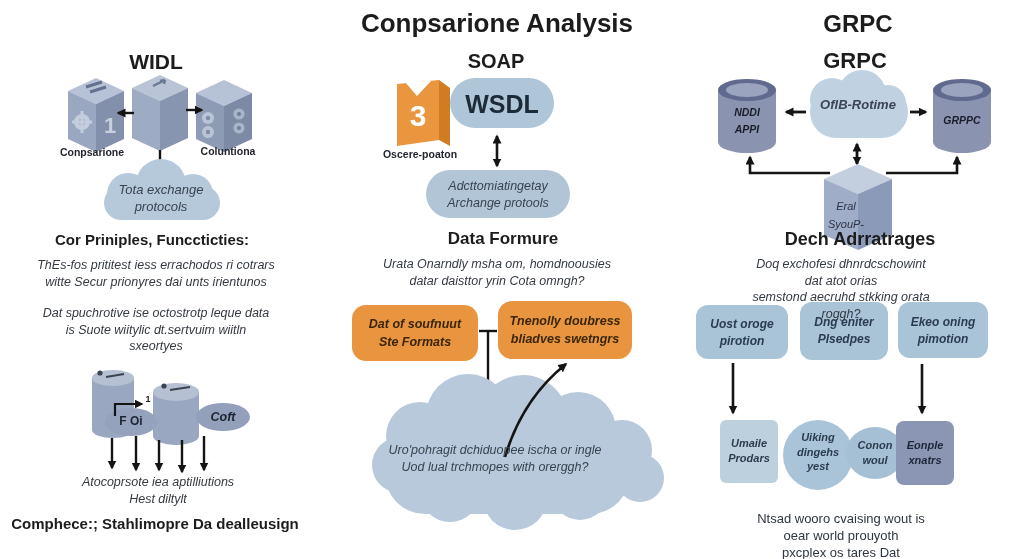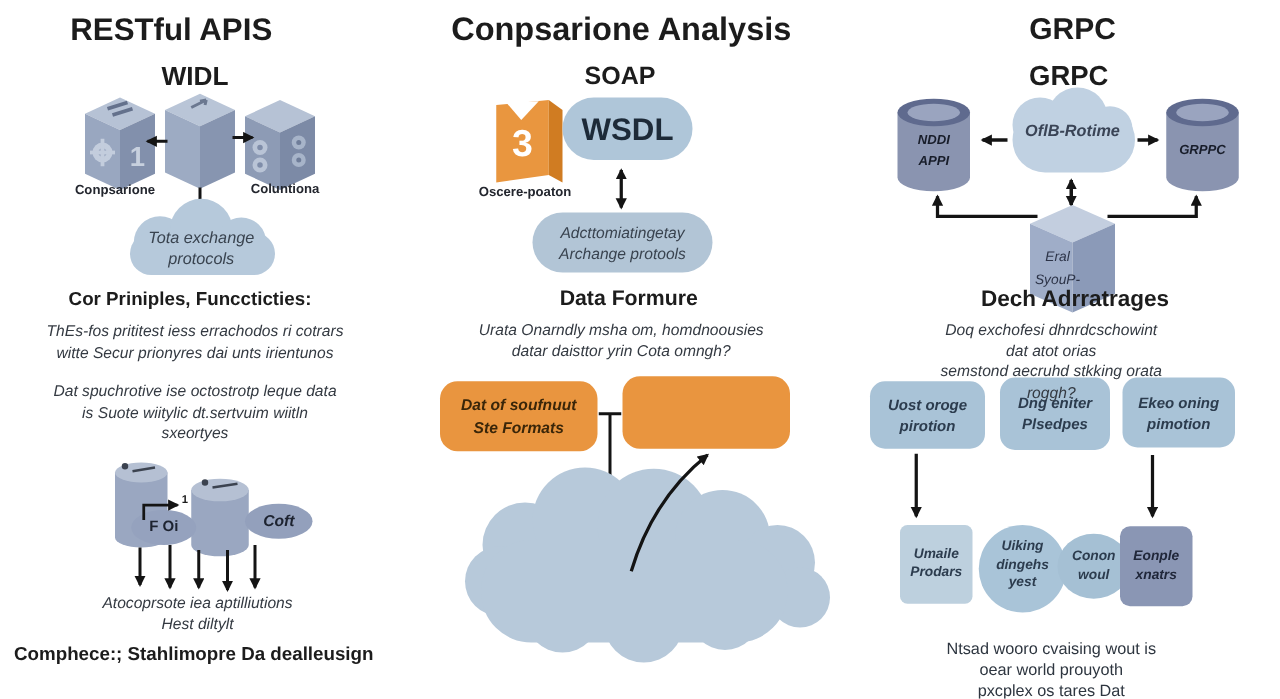--- a/index.html
+++ b/index.html
@@ -188,21 +188,20 @@
       <line x1="733" y1="363" x2="733" y2="413" marker-end="url(#ah)"></line>
       <line x1="922" y1="364" x2="922" y2="413" marker-end="url(#ah)"></line>
     </g>
 
     <rect x="720" y="420" width="58" height="63" rx="6" fill="#bdd0de"></rect>
     <circle cx="818" cy="455" r="35" fill="#a9c4d8"></circle>
     <ellipse cx="875" cy="453" rx="29" ry="26" fill="#a5c0d4"></ellipse>
     <rect x="896" y="421" width="58" height="64" rx="8" fill="#8a96b4"></rect>
   </svg>
 
-  <div class="txt b" style="left:137px; top:8px; font-size:25px;">RESTful APIS</div>
   <div class="txt b" style="left:156px; top:48px; font-size:21px;">WIDL</div>
   <div class="txt node-label" style="left:92px;  top:146px;">Conpsarione</div>
   <div class="txt node-label" style="left:228px; top:145px;">Coluntiona</div>
   <div class="txt cloud-txt" style="left:161px; top:181px; font-size:13px;">Tota exchange
 protocols</div>
   <div class="txt b" style="left:152px; top:230px; font-size:15px;">Cor Priniples, Funccticties:</div>
   <div class="txt body-txt" style="left:156px; top:257px;">ThEs-fos prititest iess errachodos ri cotrars
 witte Secur prionyres dai unts irientunos</div>
   <div class="txt body-txt" style="left:156px; top:305px;">Dat spuchrotive ise octostrotp leque data
 is Suote wiitylic dt.sertvuim wiitln
@@ -219,20 +218,24 @@
   <div class="txt b" style="left:418px; top:96px; font-size:30px; color:#ffffff;">3</div>
   <div class="txt node-label" style="left:420px; top:148px;">Oscere-poaton</div>
   <div class="txt b" style="left:502px; top:88px; font-size:25px; color:#1d2a38;">WSDL</div>
   <div class="txt cloud-txt" style="left:498px; top:178px; font-size:12.5px;">Adcttomiatingetay
 Archange protools</div>
   <div class="txt b" style="left:503px; top:228px; font-size:17px;">Data Formure</div>
   <div class="txt body-txt" style="left:497px; top:256px;">Urata Onarndly msha om, homdnoousies
 datar daisttor yrin Cota omngh?</div>
   <div class="txt obox-txt" style="left:415px; top:315px;">Dat of soufnuut
 Ste Formats</div>
+  <div class="txt obox-txt" style="left:565px; top:312px;">Tnenolly doubress
+bliadves swetngrs</div>
+  <div class="txt cloud-txt" style="left:495px; top:442px; font-size:12.5px;">Uro'pohragit dchiduopee ischa or ingle
+Uod lual trchmopes with orerggh?</div>
 
   <div class="txt b" style="left:858px; top:8px;  font-size:24px;">GRPC</div>
   <div class="txt b" style="left:855px; top:46px; font-size:22px;">GRPC</div>
   <div class="txt i b" style="left:747px; top:104px; font-size:10.5px; color:#181d2a; line-height:1.6;">NDDI
 APPI</div>
   <div class="txt i b" style="left:858px; top:96px; font-size:13px; color:#3a4456;">OflB-Rotime</div>
   <div class="txt i b" style="left:962px; top:114px; font-size:10.5px; color:#181d2a;">GRPPC</div>
   <div class="txt i" style="left:846px; top:198px; font-size:11px; color:#2c3347; line-height:1.6;">Eral
 SyouP-</div>
   <div class="txt b" style="left:840px; top:228px; font-size:18px;margin-left:20px;">Dech Adrratrages</div>

